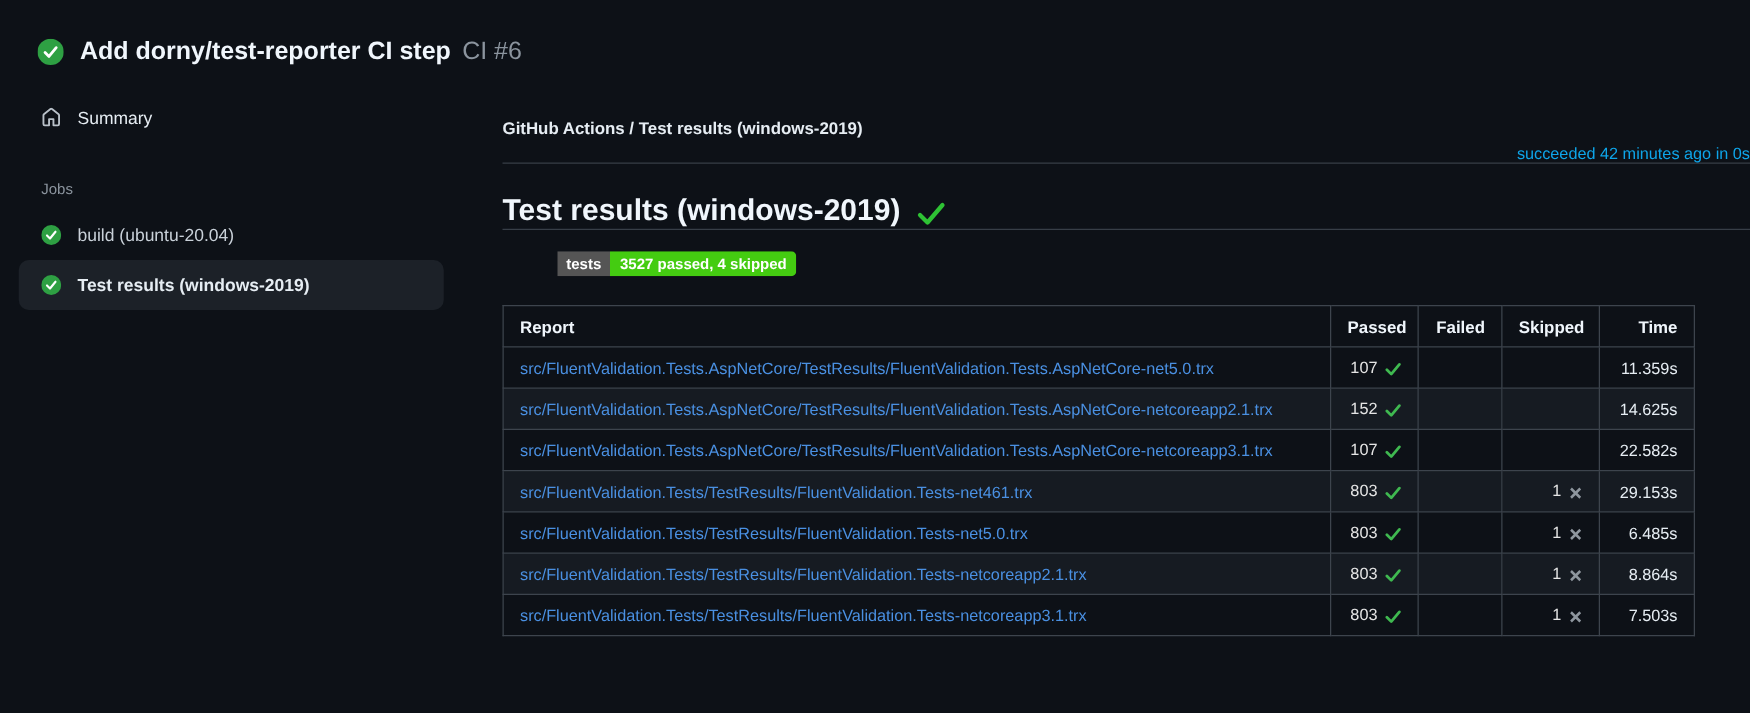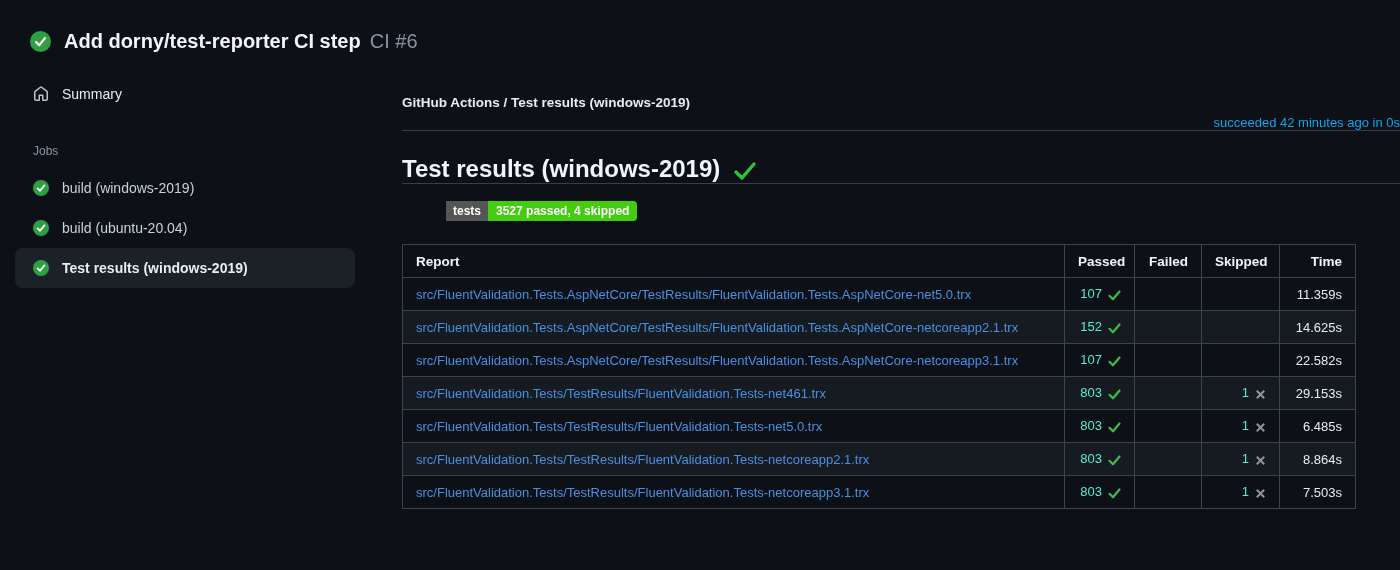--- a/index.html
+++ b/index.html
@@ -54,21 +54,21 @@
 
   
   .results-table{border-collapse:collapse;table-layout:fixed;width:953px;margin-top:23px;
     font-size:13px;}
   .results-table th,.results-table td{border:1px solid #3d444d;height:33px;padding:0 13px;
     box-sizing:border-box;white-space:nowrap;overflow:hidden;}
   .results-table th{color:#f0f6fc;font-weight:700;font-size:13.5px;text-align:left;}
   .results-table th.num,.results-table td.num{text-align:right;}
   .results-table tbody tr:nth-child(even){background:#161b22;}
   .report-link{color:#4a90e2;text-decoration:none;}
-  .num-val{color:#5eead4;}
+  .num-val{color:#e5e5e5;}
   .time-cell{color:#e6edf3;}
   .mark{display:inline-block;margin-left:6px;vertical-align:-1px;}
   .mark svg{display:inline-block;vertical-align:middle;}
 </style>
 </head>
 <body>
 
 <div class="app">
 
   <header class="run-header">
@@ -88,29 +88,20 @@
       <div class="summary-item">
         <span class="home-icon">
           <svg viewBox="0 0 16 16" fill="#b8c0c8">
               <path d="M6.906.664a1.749 1.749 0 0 1 2.187 0l5.25 4.2c.415.332.657.835.657 1.367v7.019A1.75 1.75 0 0 1 13.25 15h-3.5a.75.75 0 0 1-.75-.75V10h-2v4.25a.75.75 0 0 1-.75.75h-3.5A1.75 1.75 0 0 1 1 13.25V6.23c0-.531.242-1.034.657-1.366l5.25-4.2Zm1.25 1.171a.25.25 0 0 0-.312 0l-5.25 4.2a.25.25 0 0 0-.094.196v7.019c0 .138.112.25.25.25H5.5V9.25a.75.75 0 0 1 .75-.75h3.5a.75.75 0 0 1 .75.75v4.25h2.75a.25.25 0 0 0 .25-.25V6.23a.25.25 0 0 0-.094-.195l-5.25-4.2Z"></path>
             </svg>
         </span>
         <span>Summary</span>
       </div>
       <div class="jobs-label">Jobs</div>
       <nav class="jobs-list" id="jobs-list">
-  <div class="job-item">
-    <span class="status-circle sm">
-      <svg viewBox="0 0 16 16">
-                <circle cx="8" cy="8" r="8" fill="#2ea043"></circle>
-                <path d="M4.6 8.4 L7 10.8 L11.4 5.4" stroke="#ffffff" stroke-width="1.7" fill="none" stroke-linecap="round" stroke-linejoin="round"></path>
-              </svg>
-    </span>
-    <span class="job-label">build (windows-2019)</span>
-  </div>
 
   <div class="job-item">
     <span class="status-circle sm">
       <svg viewBox="0 0 16 16">
                 <circle cx="8" cy="8" r="8" fill="#2ea043"></circle>
                 <path d="M4.6 8.4 L7 10.8 L11.4 5.4" stroke="#ffffff" stroke-width="1.7" fill="none" stroke-linecap="round" stroke-linejoin="round"></path>
               </svg>
     </span>
     <span class="job-label">build (ubuntu-20.04)</span>
   </div>

